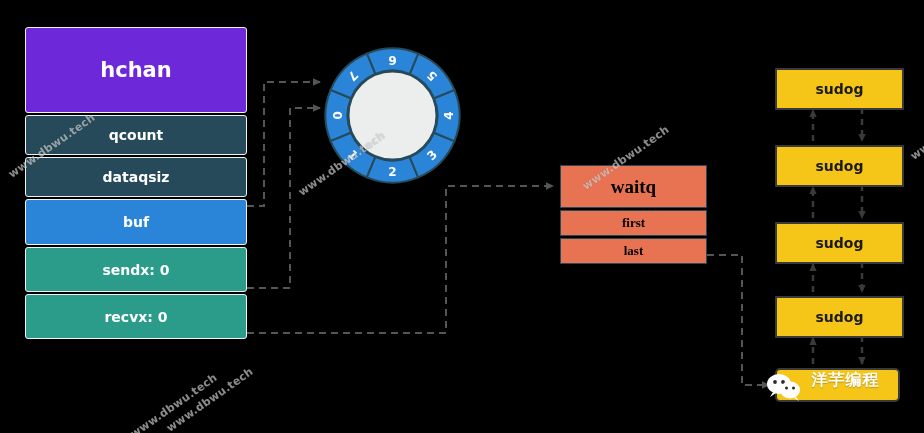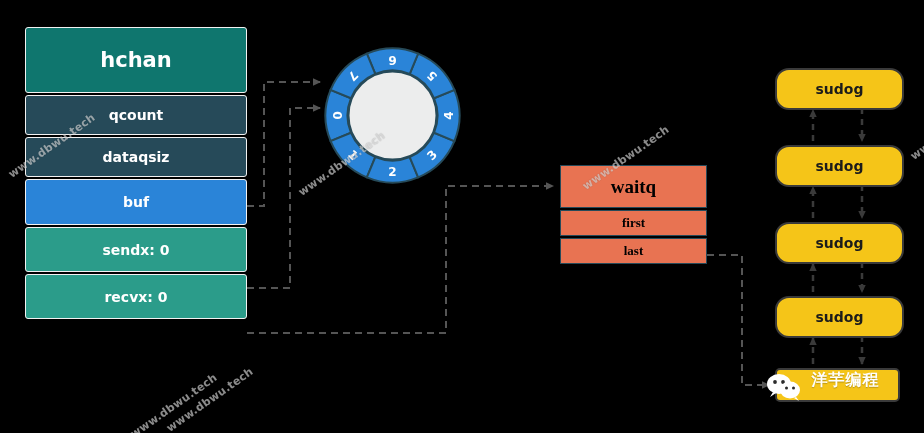--- a/index.html
+++ b/index.html
@@ -37,21 +37,21 @@
     box-sizing:border-box;
     width:100%;
     border:1px solid #f2f2f2;
     border-radius:3px;
     margin-bottom:2px;
     color:#ffffff;
     font-weight:700;
     display:flex;align-items:center;justify-content:center;
     text-align:center;
   }
-  .hrow.title{height:66px;font-size:21px;background:#0f766e;}
+  .hrow.title{height:86px;font-size:21px;background:#6d28d9;}
   .hrow.dark{height:40px;font-size:14px;background:#264a59;}
   .hrow.blue{height:46px;font-size:14px;background:#2a84d8;}
   .hrow.teal{height:45px;font-size:14px;background:#2b9c8a;}
   .hrow.salmon{height:41px;font-size:14px;background:#e87352;}
   .hrow.salmon.tall{height:40px;font-size:14px;}
 
   
   #ring{position:absolute;left:324px;top:47px;width:137px;height:137px;}
   #ring svg{display:block;}
   .rlabel{
@@ -79,21 +79,21 @@
   }
   .wrow.head{height:43px;font-size:19px;}
   .wrow.f{height:26px;font-size:13px;}
 
   
   .sudog{
     position:absolute;
     left:775px;width:125px;height:38px;
     background:#f5c518;
     border:2px solid #3a3a3a;
-    border-radius:14px;
+    border-radius:1px;
     color:#1b1b1b;
     font-size:14px;font-weight:700;
     display:flex;align-items:center;justify-content:center;
   }
   #sudog0{top:68px;}
   #sudog1{top:145px;}
   #sudog2{top:222px;}
   #sudog3{top:296px;}
 
   

